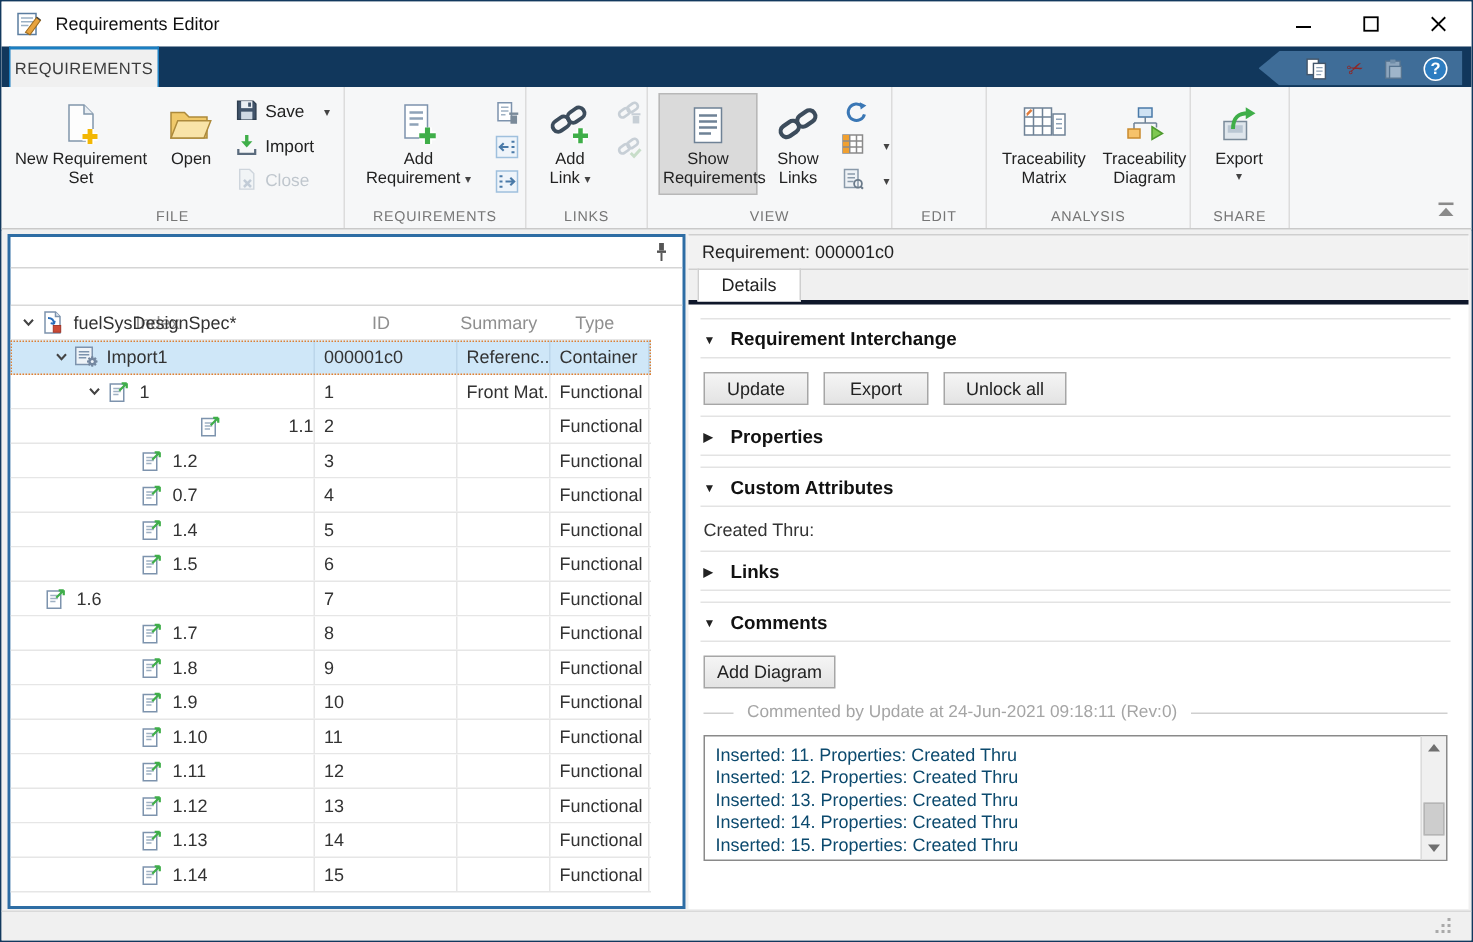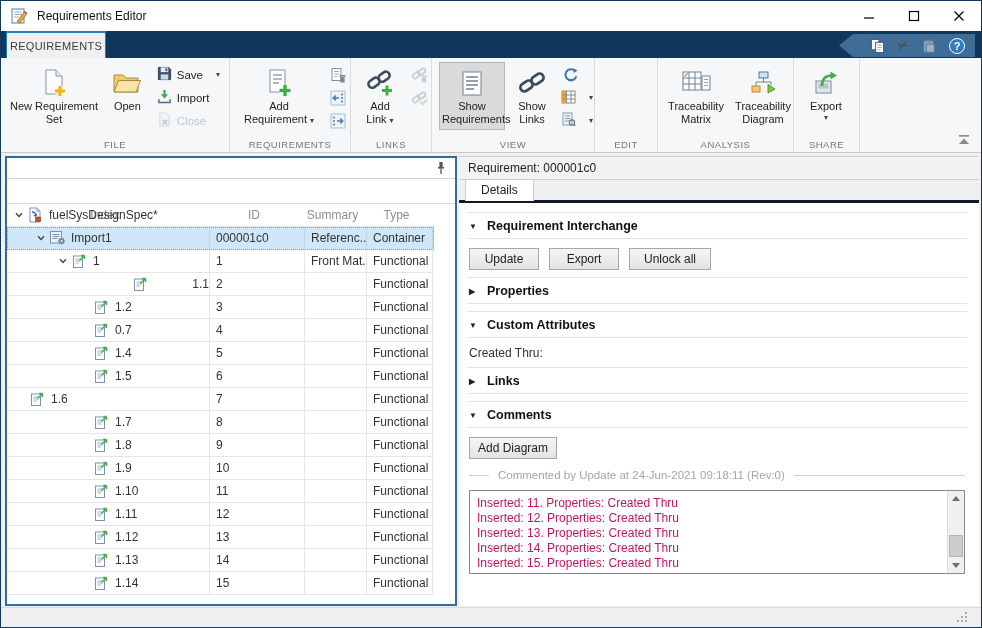--- a/index.html
+++ b/index.html
@@ -92,21 +92,21 @@
   .btnrow { display:flex; gap:10px; margin:9px 0 5px 2px; }
   .btn { min-width:70px; height:22px; background:linear-gradient(#f5f5f5,#e3e3e3);
     border:1px solid #a6a6a6; font-size:12px; color:#222; font-family:"Liberation Sans",sans-serif;
     display:inline-flex; align-items:center; justify-content:center; padding:0 14px; }
   .fieldline { font-size:12px; color:#333; margin:8px 0 6px 2px; }
   .addcommentrow { margin:9px 0 4px 2px; }
   .cmeta { display:flex; align-items:center; gap:9px; color:#a5a5a5; font-size:11.5px; margin:10px 2px 9px; }
   .rule { border-top:1px solid #cfcfcf; height:0; }
   .rule.short { width:20px; } .rule.long { flex:1; }
   .cbox { position:relative; border:1px solid #8a8a8a; height:84px; margin:3px 2px 0; background:#fff; display:flex; }
-  .clines { flex:1; padding:5px 7px; font-size:12px; color:#be185d; line-height:15px; overflow:hidden; }
+  .clines { flex:1; padding:5px 7px; font-size:12px; color:#0c4a6e; line-height:15px; overflow:hidden; }
   .vscroll { width:17px; background:#f0f0f0; border-left:1px solid #dcdcdc;
     position:relative; display:flex; flex-direction:column; justify-content:space-between; align-items:center; }
   .sarr { width:17px; height:15px; display:flex; align-items:center; justify-content:center; }
   .sarr.up::before { content:""; border:4px solid transparent; border-bottom:5px solid #6f6f6f; margin-bottom:4px; }
   .sarr.dn::before { content:""; border:4px solid transparent; border-top:5px solid #6f6f6f; margin-top:4px; }
   .sthumb { position:absolute; left:1px; right:1px; bottom:16px; height:22px; background:#cdcdcd; border:1px solid #b5b5b5; }
   
   .statusbar { position:absolute; bottom:0; left:0; right:0; height:20px;
     background:#f0f0f0; border-top:1px solid #d9d9d9; }
   .grip { position:absolute; right:14px; bottom:13px; width:2px; height:2px; background:#a9a9a9;

